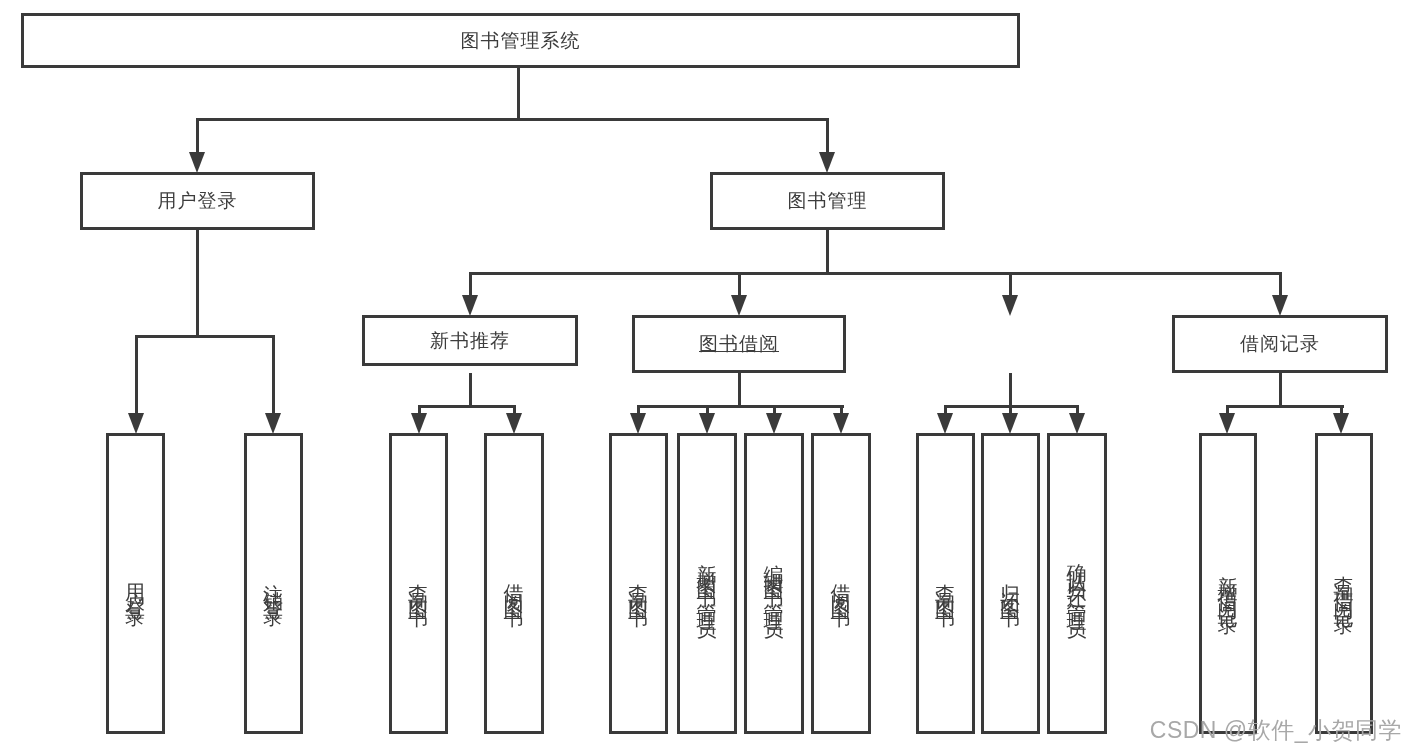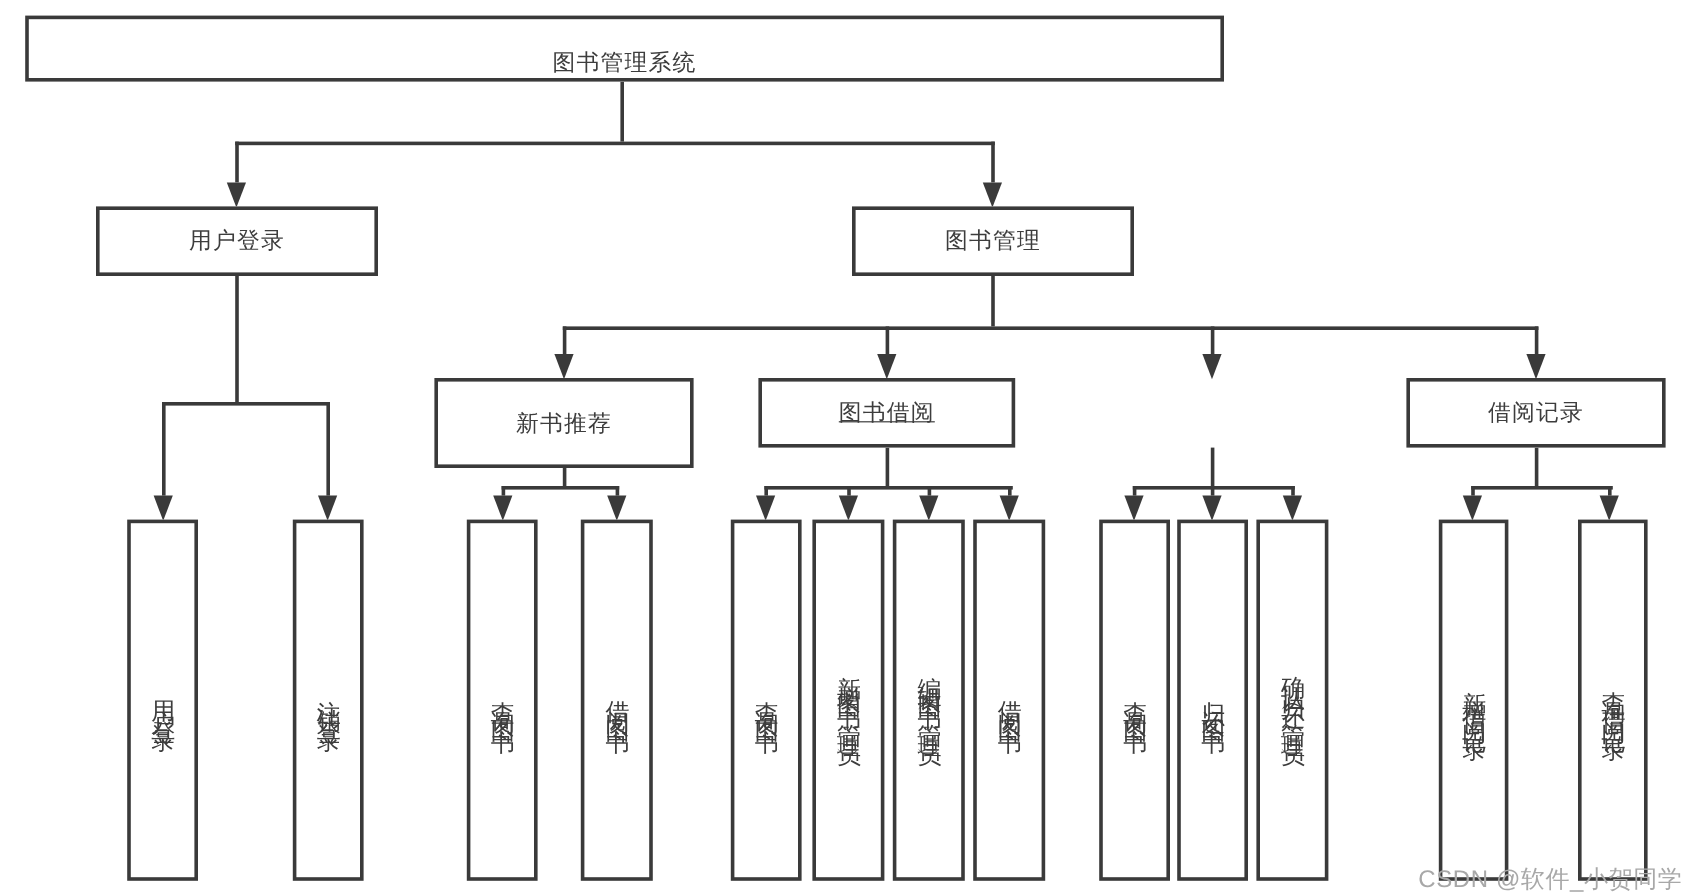--- a/index.html
+++ b/index.html
@@ -24,40 +24,40 @@
   }
   .vline{position:absolute;width:3px;background:var(--line);z-index:1;}
   .hline{position:absolute;height:3px;background:var(--line);z-index:1;}
   .arr{
     position:absolute;width:0;height:0;z-index:1;
     border-left:8px solid transparent;border-right:8px solid transparent;
     border-top:21px solid var(--line);
   }
   .watermark{
     position:absolute;right:3px;bottom:1px;z-index:5;
-    font-size:20px;color:var(--wm);letter-spacing:0.5px;white-space:nowrap;margin-left:19px;
+    font-size:23px;color:var(--wm);letter-spacing:0.5px;white-space:nowrap;margin-left:19px;
   }
 </style>
 </head>
 <body>
 
 <div id="canvas">
 
-  <div class="box" style="left:21px;top:13px;width:999px;height:55px;align-items:flex-end;">
+  <div class="box" style="left:21px;top:13px;width:999px;height:55px;">
     <span>图书管理系统</span>
   </div>
 
   <div class="box" style="left:80px;top:172px;width:235px;height:58px;">
     <span>用户登录</span>
   </div>
   <div class="box" style="left:710px;top:172px;width:235px;height:58px;justify-content:center;">
     <span>图书管理</span>
   </div>
 
-  <div class="box" style="left:362px;top:315px;width:216px;height:75px;">
+  <div class="box" style="left:362px;top:315px;width:216px;height:51px;">
     <span>新书推荐</span>
   </div>
   <div class="box" style="left:632px;top:315px;width:214px;height:58px;text-decoration:underline;">
     <span>图书借阅</span>
   </div>
   <div class="box" style="left:1172px;top:315px;width:216px;height:58px;">
     <span>借阅记录</span>
   </div>
 
   <div class="box leaf" style="left:106px;top:433px;width:59px;height:301px;">

